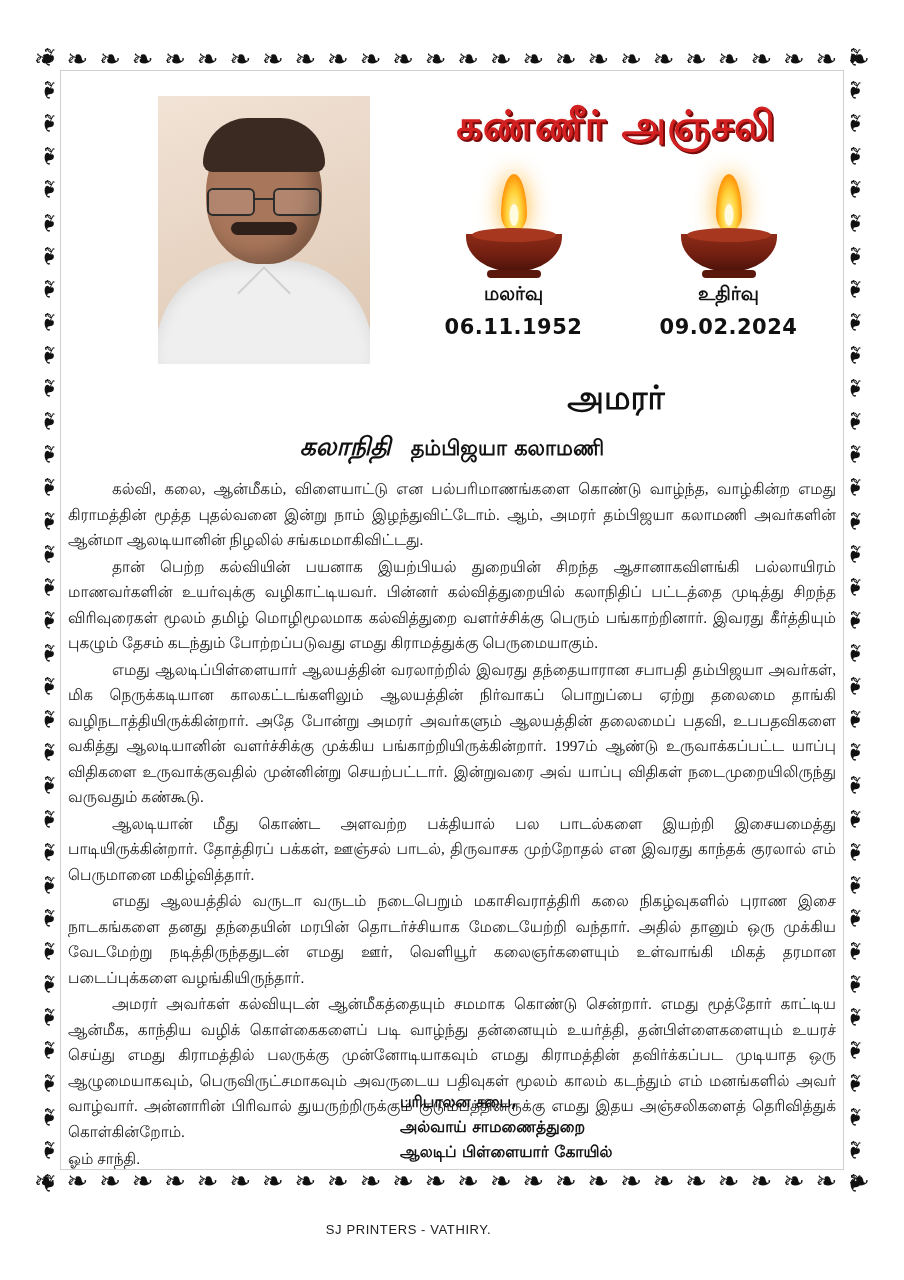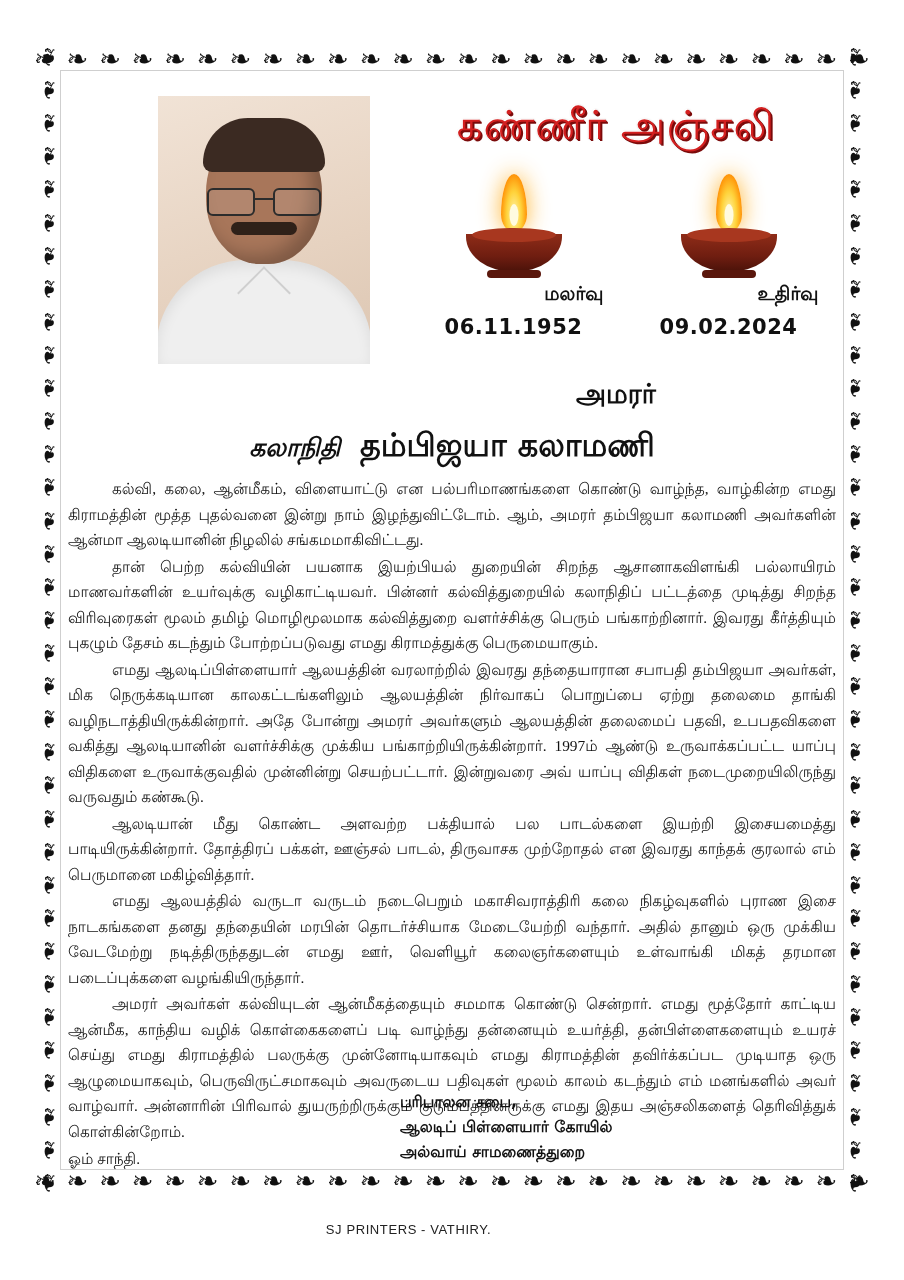--- a/index.html
+++ b/index.html
@@ -170,21 +170,21 @@
     border-top: 2px solid #cfcfcf;
   }
 
   .title-word {
     position: absolute;
     left: 330px;
     top: 24px;
     width: 440px;
     text-align: center;
     font-family: "DejaVu Sans", sans-serif;
-    font-weight: normal;
+    font-weight: bold;
     font-size: 40px;
     letter-spacing: 1px;
     color: #d32020;
     text-shadow:
       1px 1px 0 #7b0b0b,
       2px 2px 0 #7b0b0b,
       -1px -1px 0 #ffffff,
       0 0 2px rgba(0,0,0,.35);
     white-space: nowrap;
   }
@@ -255,39 +255,38 @@
     height: 8px;
     border-radius: 4px;
     background: #5a170c;
   }
   .lamp-label {
     font-family: "DejaVu Sans", sans-serif;
     font-size: 19px;
     font-weight: bold;
     margin-top: 4px;
     color: #111;
-    text-align: right;
   }
   .lamp-date {
     font-family: "DejaVu Sans", sans-serif;
     font-size: 21px;
     font-weight: bold;
     margin-top: 8px;
     letter-spacing: .5px;
     color: #111;
   }
 
   .honorific {
     position: absolute;
     left: 330px;
     top: 300px;
     width: 440px;
     text-align: center;
     font-family: "DejaVu Sans", sans-serif;
-    font-size: 27px;
+    font-size: 33px;
     font-weight: bold;
     color: #111;
   }
 
   .deceased-name {
     position: absolute;
     left: 0;
     top: 348px;
     width: 772px;
     text-align: center;
@@ -296,21 +295,21 @@
     font-size: 31px;
     color: #111;
     white-space: nowrap;
   }
   .deceased-name .pre {
     font-size: 25px;
     font-weight: bold;
     font-style: italic;
   }
   .deceased-name .main {
-    font-size: 32px;
+    font-size: 21px;
     margin-left: 9px;
   }
 
   
   .body-text {
     position: absolute;
     left: 2px;
     top: 398px;
     width: 768px;
   }
@@ -547,19 +546,19 @@
       <p>தான் பெற்ற கல்வியின் பயனாக இயற்பியல் துறையின் சிறந்த ஆசானாகவிளங்கி பல்லாயிரம் மாணவர்களின் உயர்வுக்கு வழிகாட்டியவர். பின்னர் கல்வித்துறையில் கலாநிதிப் பட்டத்தை முடித்து சிறந்த விரிவுரைகள் மூலம் தமிழ் மொழிமூலமாக கல்வித்துறை வளர்ச்சிக்கு பெரும் பங்காற்றினார். இவரது கீர்த்தியும் புகழும் தேசம் கடந்தும் போற்றப்படுவது எமது கிராமத்துக்கு பெருமையாகும்.</p>
       <p>எமது ஆலடிப்பிள்ளையார் ஆலயத்தின் வரலாற்றில் இவரது தந்தையாரான சபாபதி தம்பிஜயா அவர்கள், மிக நெருக்கடியான காலகட்டங்களிலும் ஆலயத்தின் நிர்வாகப் பொறுப்பை ஏற்று தலைமை தாங்கி வழிநடாத்தியிருக்கின்றார். அதே போன்று அமரர் அவர்களும் ஆலயத்தின் தலைமைப் பதவி, உபபதவிகளை வகித்து ஆலடியானின் வளர்ச்சிக்கு முக்கிய பங்காற்றியிருக்கின்றார். 1997ம் ஆண்டு உருவாக்கப்பட்ட யாப்பு விதிகளை உருவாக்குவதில் முன்னின்று செயற்பட்டார். இன்றுவரை அவ் யாப்பு விதிகள் நடைமுறையிலிருந்து வருவதும் கண்கூடு.</p>
       <p>ஆலடியான் மீது கொண்ட அளவற்ற பக்தியால் பல பாடல்களை இயற்றி இசையமைத்து பாடியிருக்கின்றார். தோத்திரப் பக்கள், ஊஞ்சல் பாடல், திருவாசக முற்றோதல் என இவரது காந்தக் குரலால் எம் பெருமானை மகிழ்வித்தார்.</p>
       <p>எமது ஆலயத்தில் வருடா வருடம் நடைபெறும் மகாசிவராத்திரி கலை நிகழ்வுகளில் புராண இசை நாடகங்களை தனது தந்தையின் மரபின் தொடர்ச்சியாக மேடையேற்றி வந்தார். அதில் தானும் ஒரு முக்கிய வேடமேற்று நடித்திருந்ததுடன் எமது ஊர், வெளியூர் கலைஞர்களையும் உள்வாங்கி மிகத் தரமான படைப்புக்களை வழங்கியிருந்தார்.</p>
       <p>அமரர் அவர்கள் கல்வியுடன் ஆன்மீகத்தையும் சமமாக கொண்டு சென்றார். எமது மூத்தோர் காட்டிய ஆன்மீக, காந்திய வழிக் கொள்கைகளைப் படி வாழ்ந்து தன்னையும் உயர்த்தி, தன்பிள்ளைகளையும் உயரச் செய்து எமது கிராமத்தில் பலருக்கு முன்னோடியாகவும் எமது கிராமத்தின் தவிர்க்கப்பட முடியாத ஒரு ஆழுமையாகவும், பெருவிருட்சமாகவும் அவருடைய பதிவுகள் மூலம் காலம் கடந்தும் எம் மனங்களில் அவர் வாழ்வார். அன்னாரின் பிரிவால் துயருற்றிருக்கும் குடும்பத்தினருக்கு எமது இதய அஞ்சலிகளைத் தெரிவித்துக் கொள்கின்றோம்.</p>
       <p class="om-line">ஓம் சாந்தி.</p>
     </div>
 
     <div class="signature">
       <div>பரிபாலன சபை,</div>
+      <div>அல்வாய் சாமணைத்துறை</div>
       <div>ஆலடிப் பிள்ளையார் கோயில்</div>
-      <div>அல்வாய் சாமணைத்துறை</div>
     </div>
   </div>
 
   <div class="footer">SJ PRINTERS - VATHIRY.</div>
 </div>
 
 </body></html>

